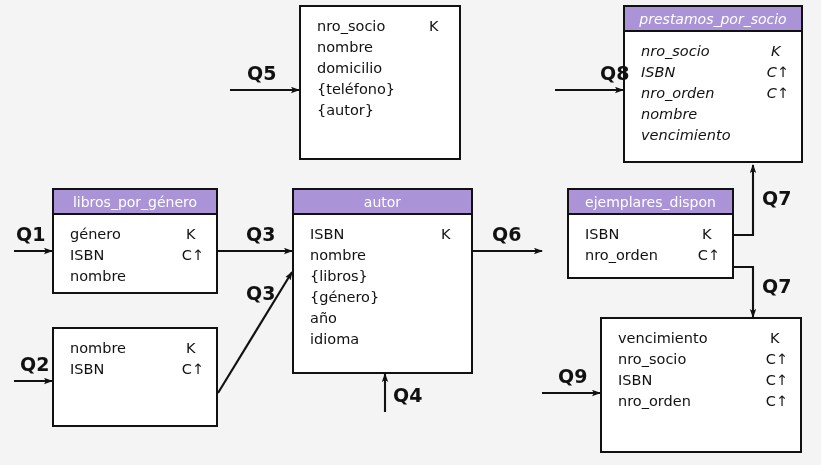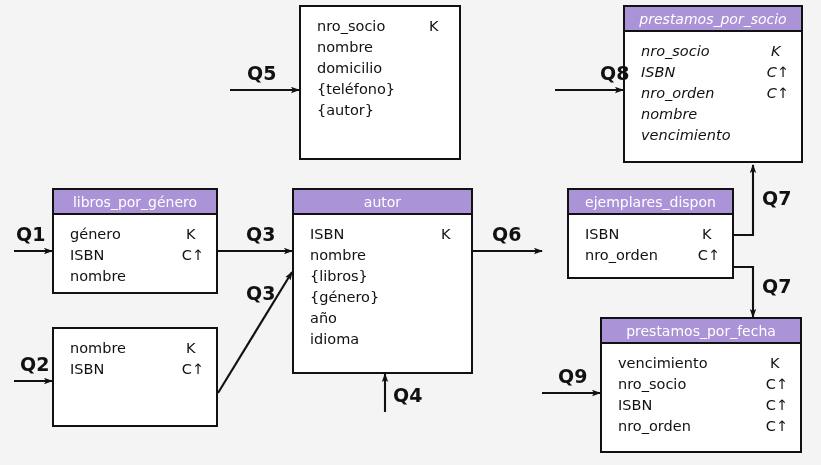--- a/index.html
+++ b/index.html
@@ -220,21 +220,20 @@
         <span class="field-key">K</span>
       </div>
       <div class="field-row">
         <span class="field-name">ISBN</span>
         <span class="field-key">C↑</span>
       </div>
     </div>
   </div>
 
   <div class="table-box" style="left:600px; top:317px; width:202px; height:136px;">
-    <div class="table-header">prestamos_por_fecha</div>
     <div class="table-body">
       <div class="field-row">
         <span class="field-name">vencimiento</span>
         <span class="field-key">K</span>
       </div>
       <div class="field-row">
         <span class="field-name">nro_socio</span>
         <span class="field-key">C↑</span>
       </div>
       <div class="field-row">

